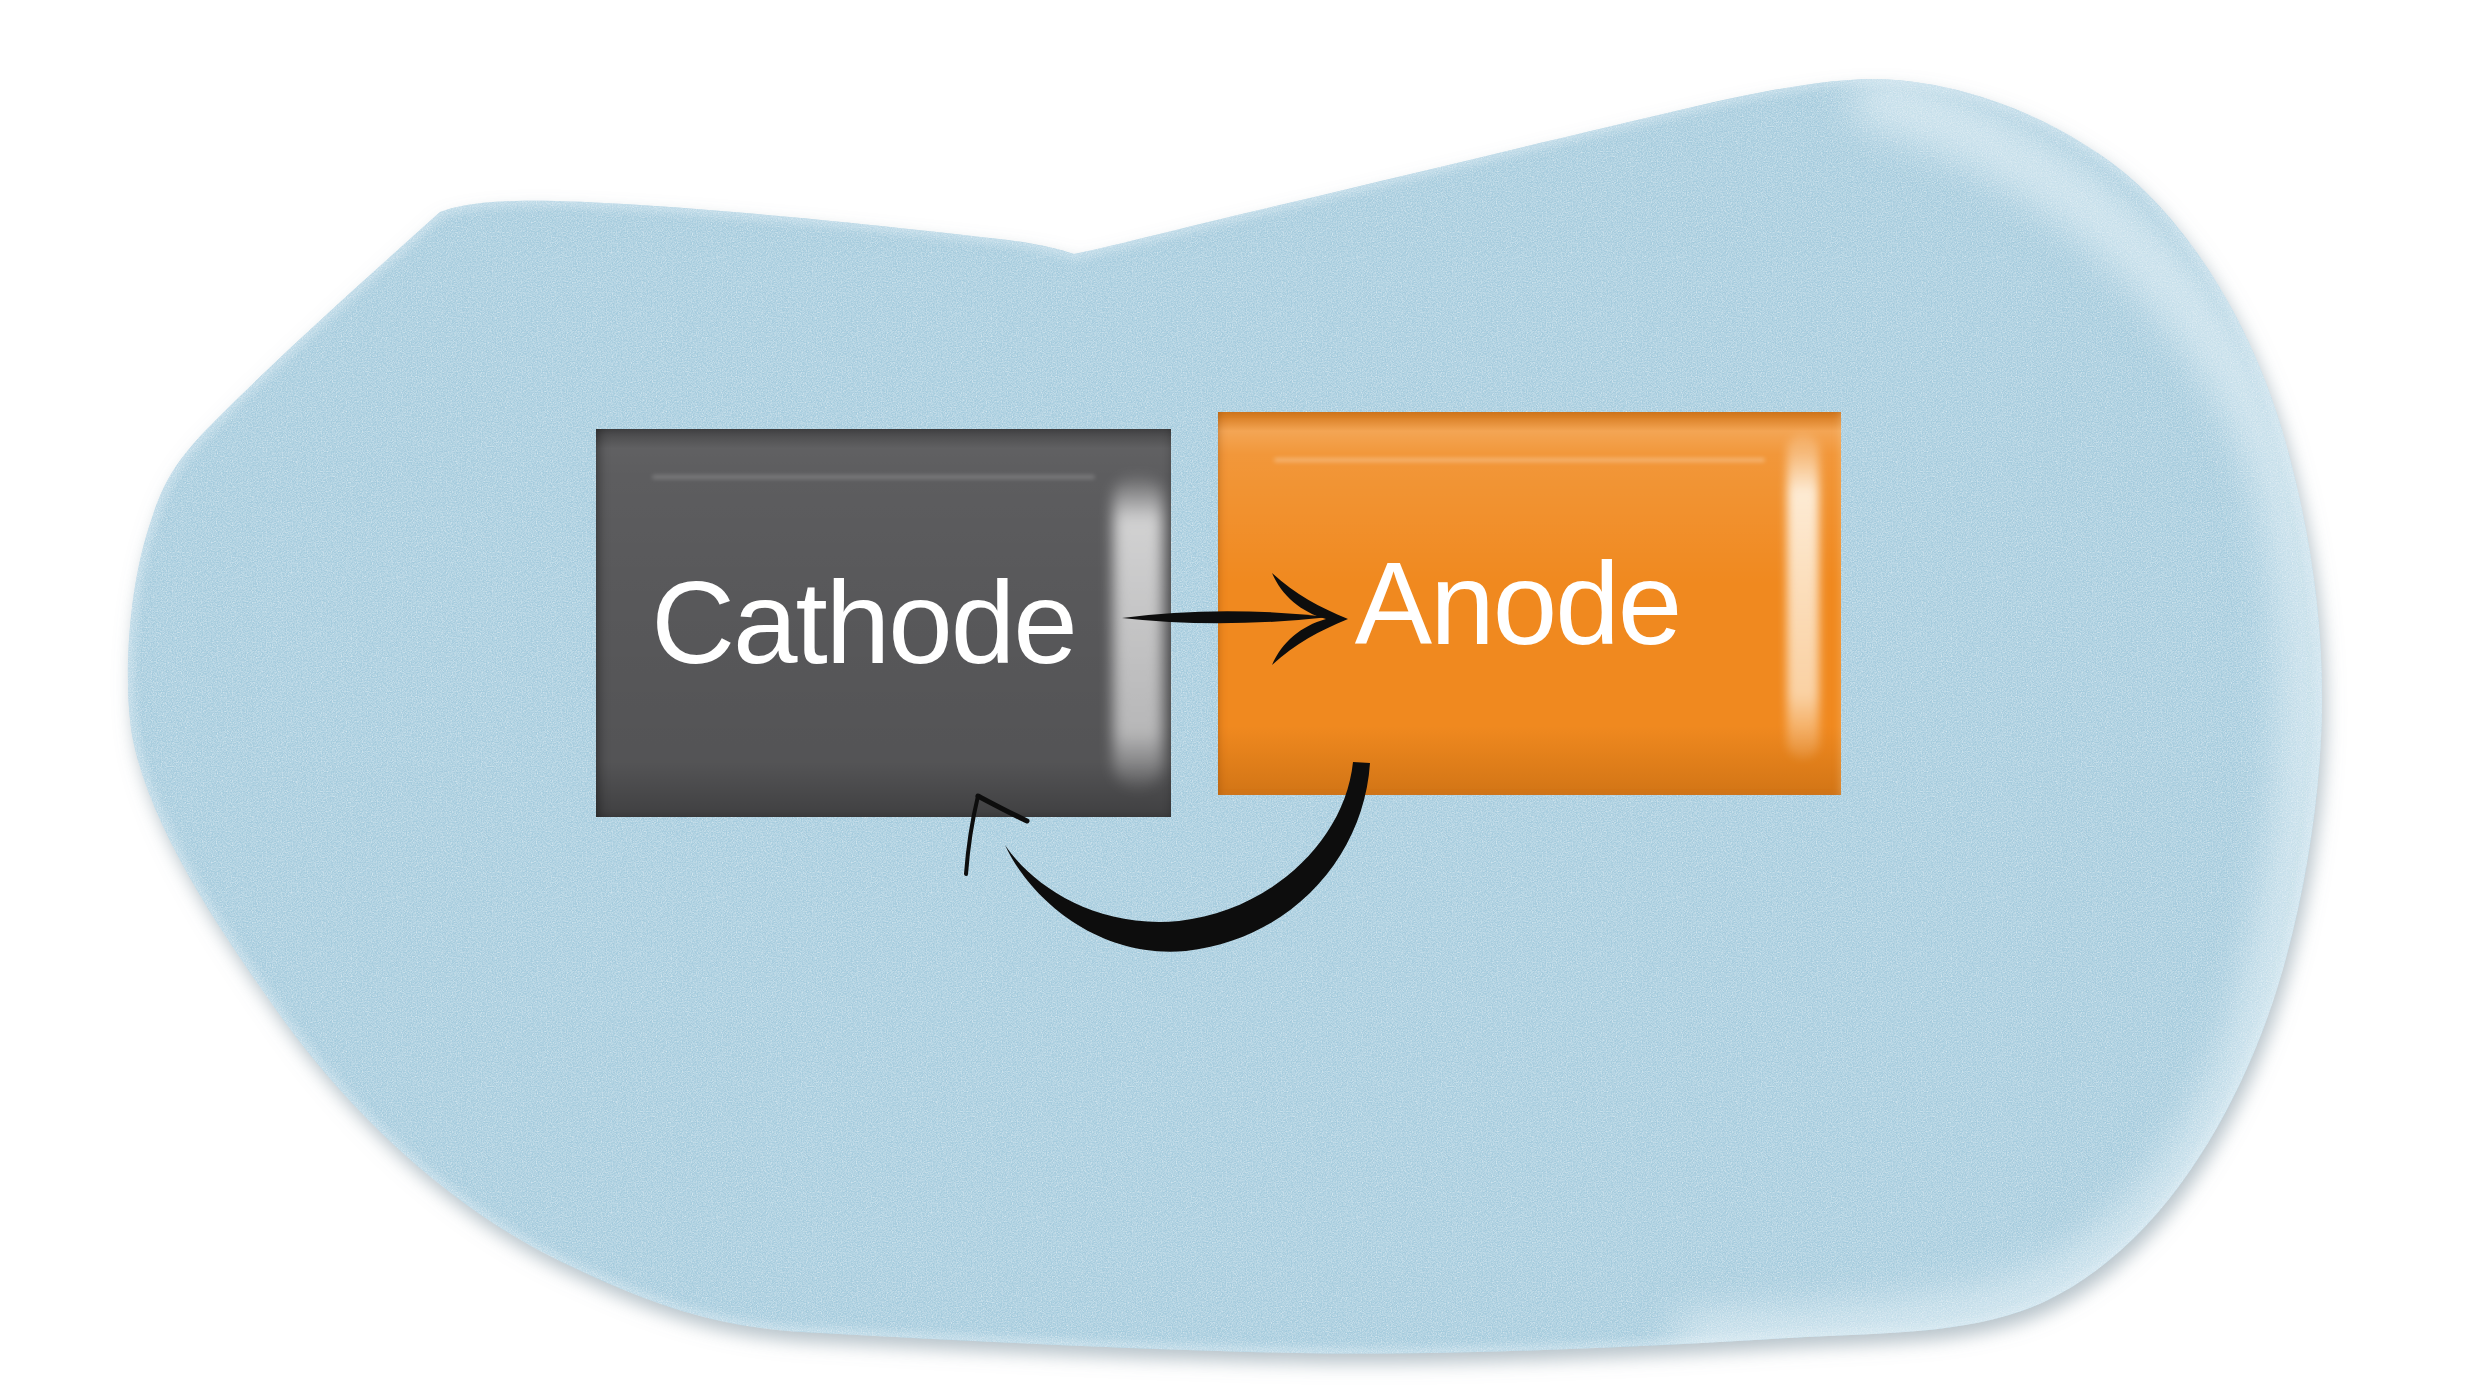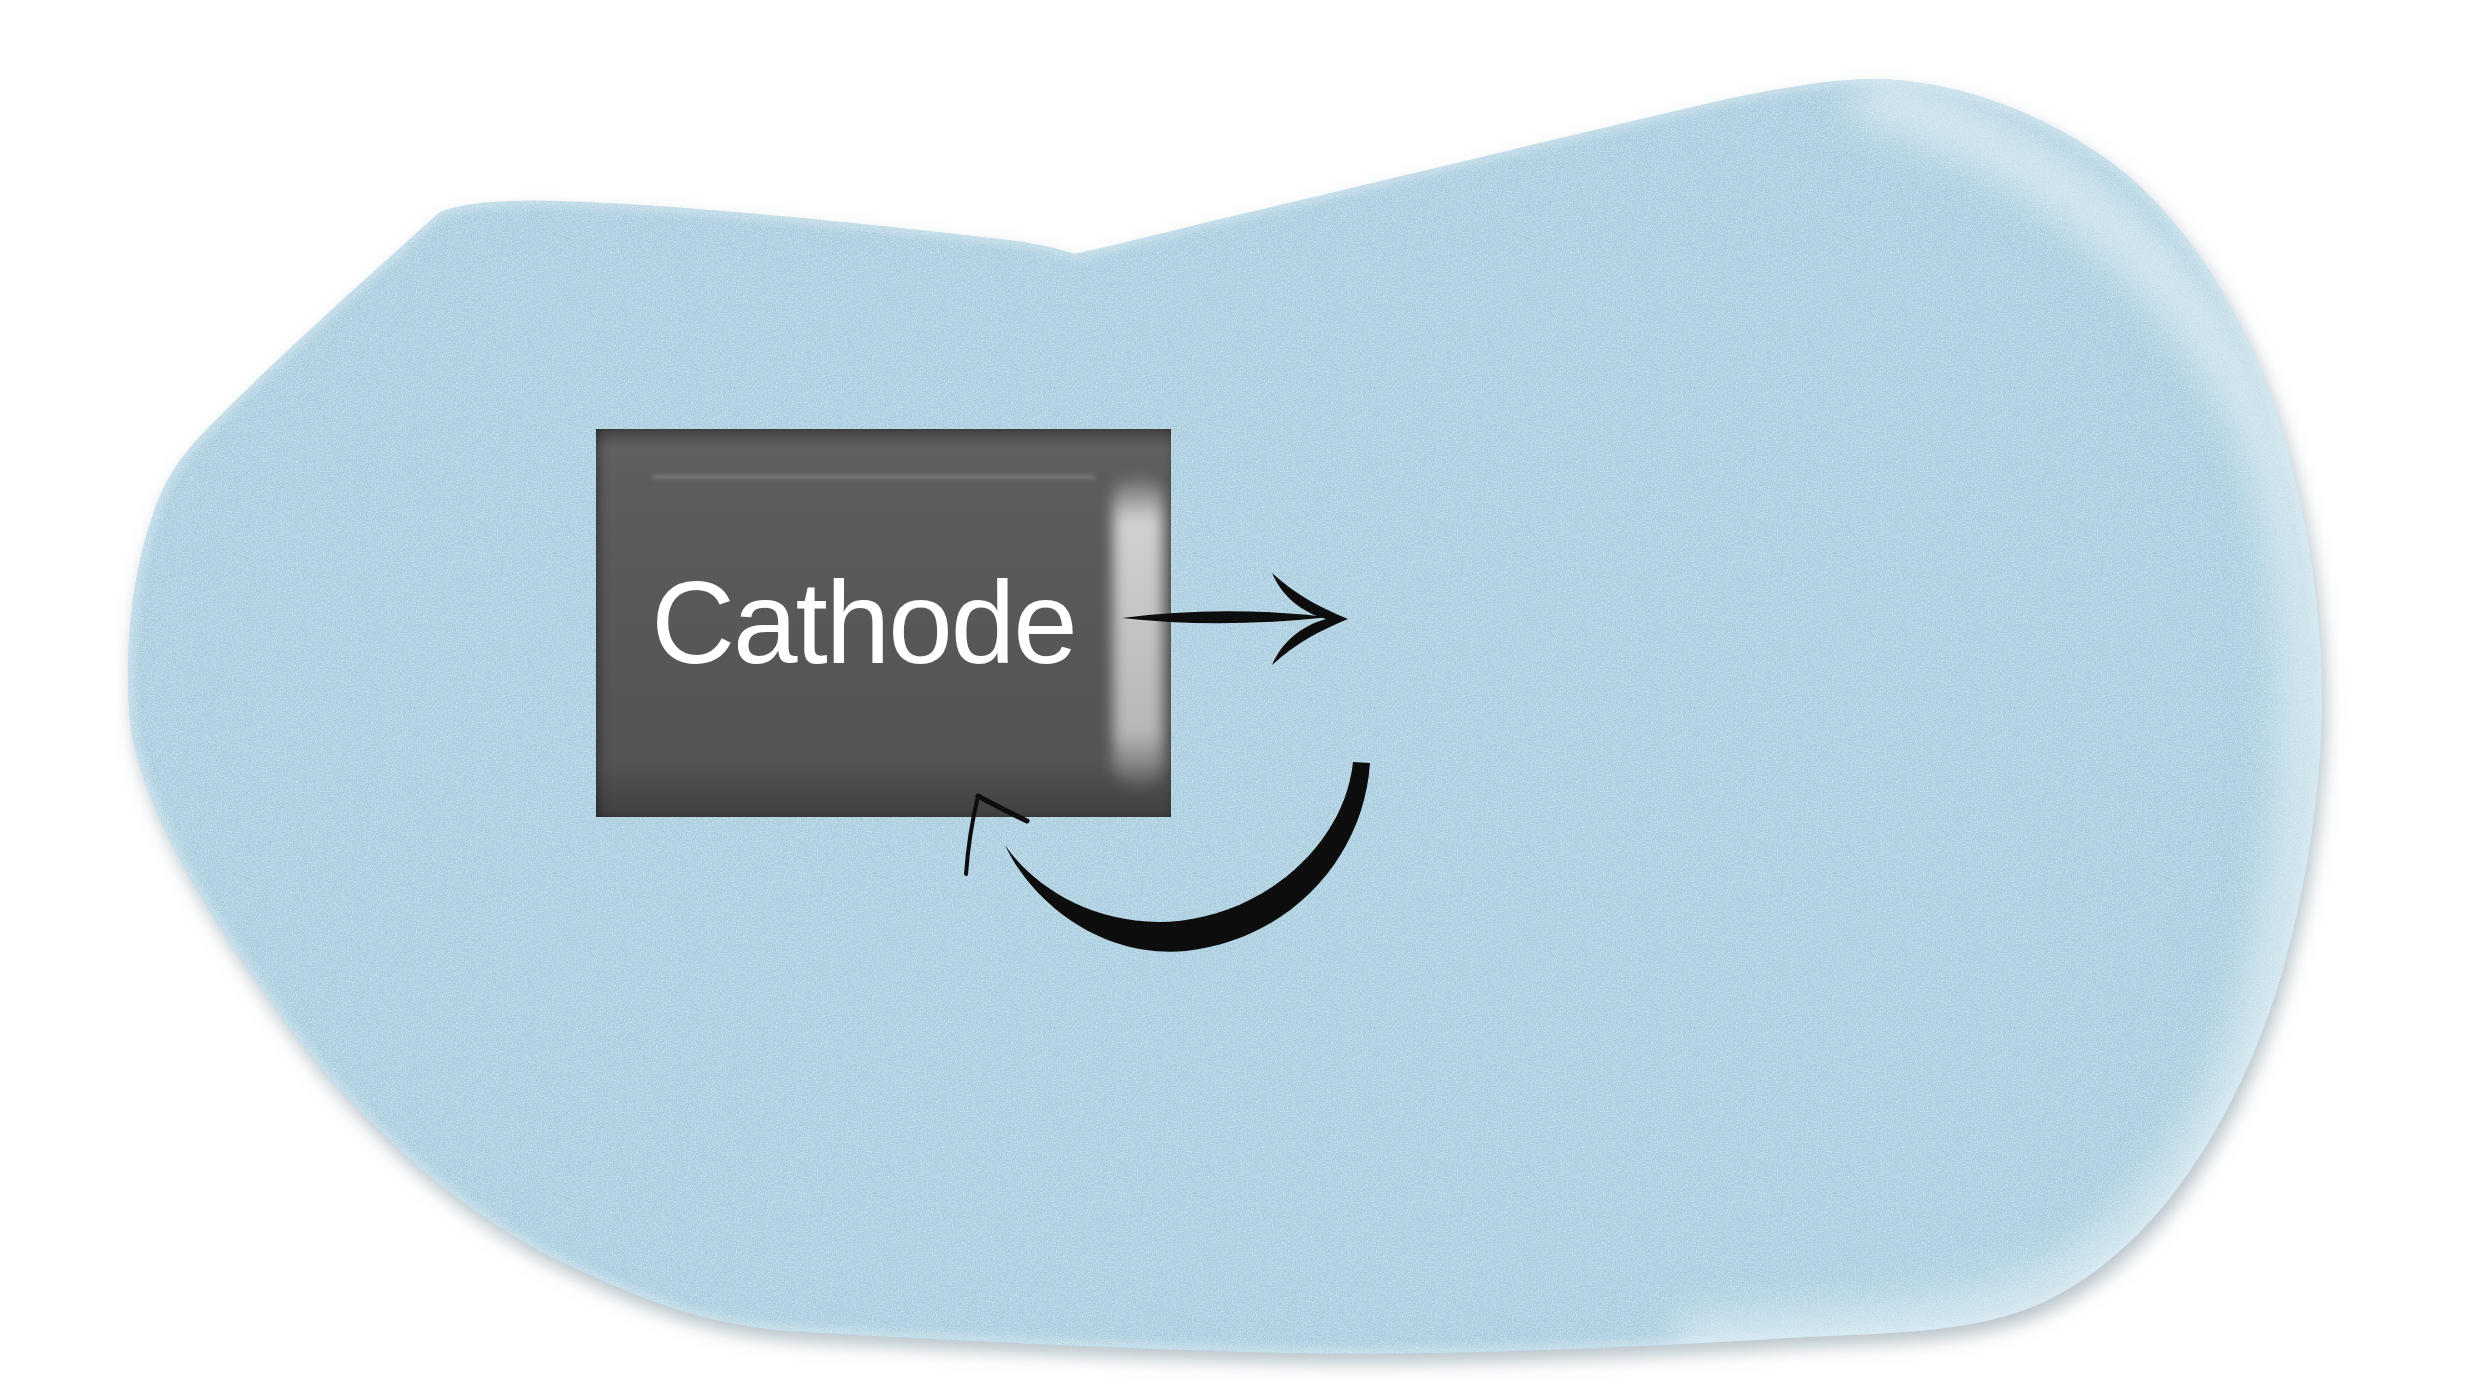--- a/index.html
+++ b/index.html
@@ -134,20 +134,25 @@
                C 167 470 188 448 222 414 C 282 354 362 282 440 212 Z" fill="none" stroke="#e6f2f8" stroke-width="10" opacity="0.5" filter="url(#soft5)"></path>
     </g>
   </svg>
 
   <div class="electrode cathode">
     <div class="bevel-line"></div>
     <div class="gloss-strip"></div>
     <span class="label">Cathode</span>
   </div>
 
+  <div class="electrode anode">
+    <div class="bevel-line"></div>
+    <div class="gloss-strip"></div>
+    <span class="label">Anode</span>
+  </div>
 
   <svg class="layer fg-svg" viewBox="0 0 2480 1388">
     <g style="fill:var(--arrow)">
       <path d="M 1122 618 Q 1220 605 1330 617 Q 1220 629 1122 618 Z"></path>
       <path d="M 1348 619 C 1319 607 1296 595 1272 573 C 1282 596 1301 612 1326 619
                C 1301 626 1282 642 1272 665 C 1296 643 1319 631 1348 619 Z"></path>
     </g>
     <g style="fill:var(--arrow);stroke:var(--arrow)">
       <path stroke="none" d="M 1370 763 C 1364 856 1292 939 1186 951 C 1098 959 1030 899 1005 845
                C 1031 884 1094 929 1179 921 C 1270 911 1345 841 1353 762 Z"></path>

